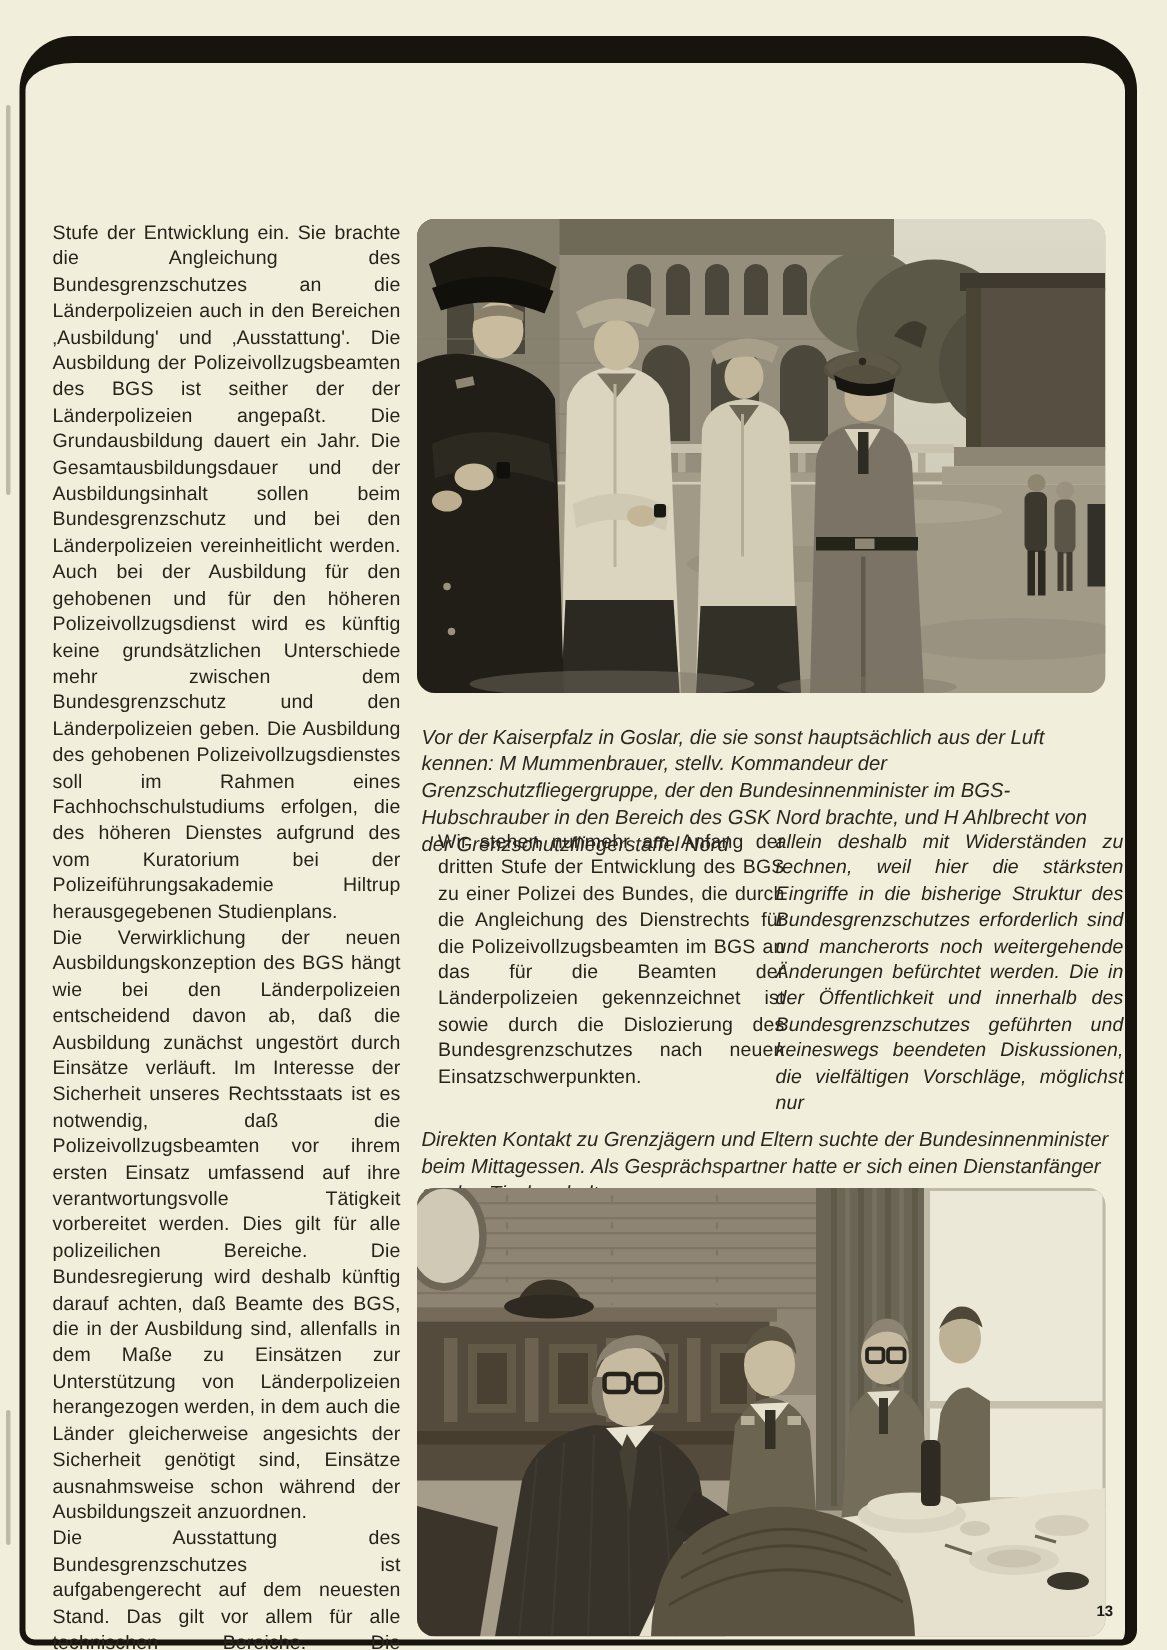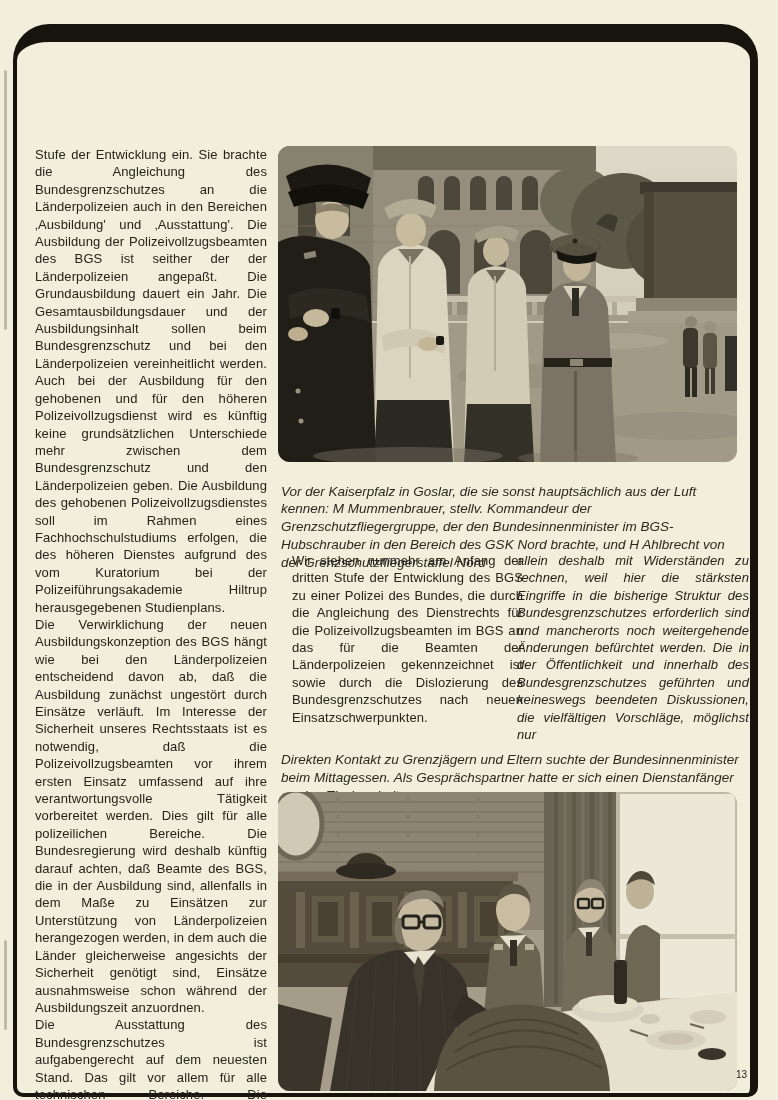--- a/index.html
+++ b/index.html
@@ -36,21 +36,21 @@
 
   .caption {
     position:absolute; font-size:13.5px; line-height:17.8px;
     font-style:italic; font-weight:normal; color:#2b2820; text-align:left;
   }
   .caption1 { left:281px; top:469px; width:464px; }
   .caption2 { left:281px; top:730px; width:470px;margin-top:21px; }
 
   .page-number {
     position:absolute; left:731px; top:1069px; width:16px;
-    font-size:10px; font-weight:normal; text-align:right; color:#1c1a14;
+    font-size:10px; font-weight:bold; text-align:left; color:#1c1a14;
   }
 </style>
 </head>
 <body>
 
 <div class="stage">
 
   <div class="frame"></div>
   <div class="edge-mark em1"></div>
   <div class="edge-mark em2"></div>

